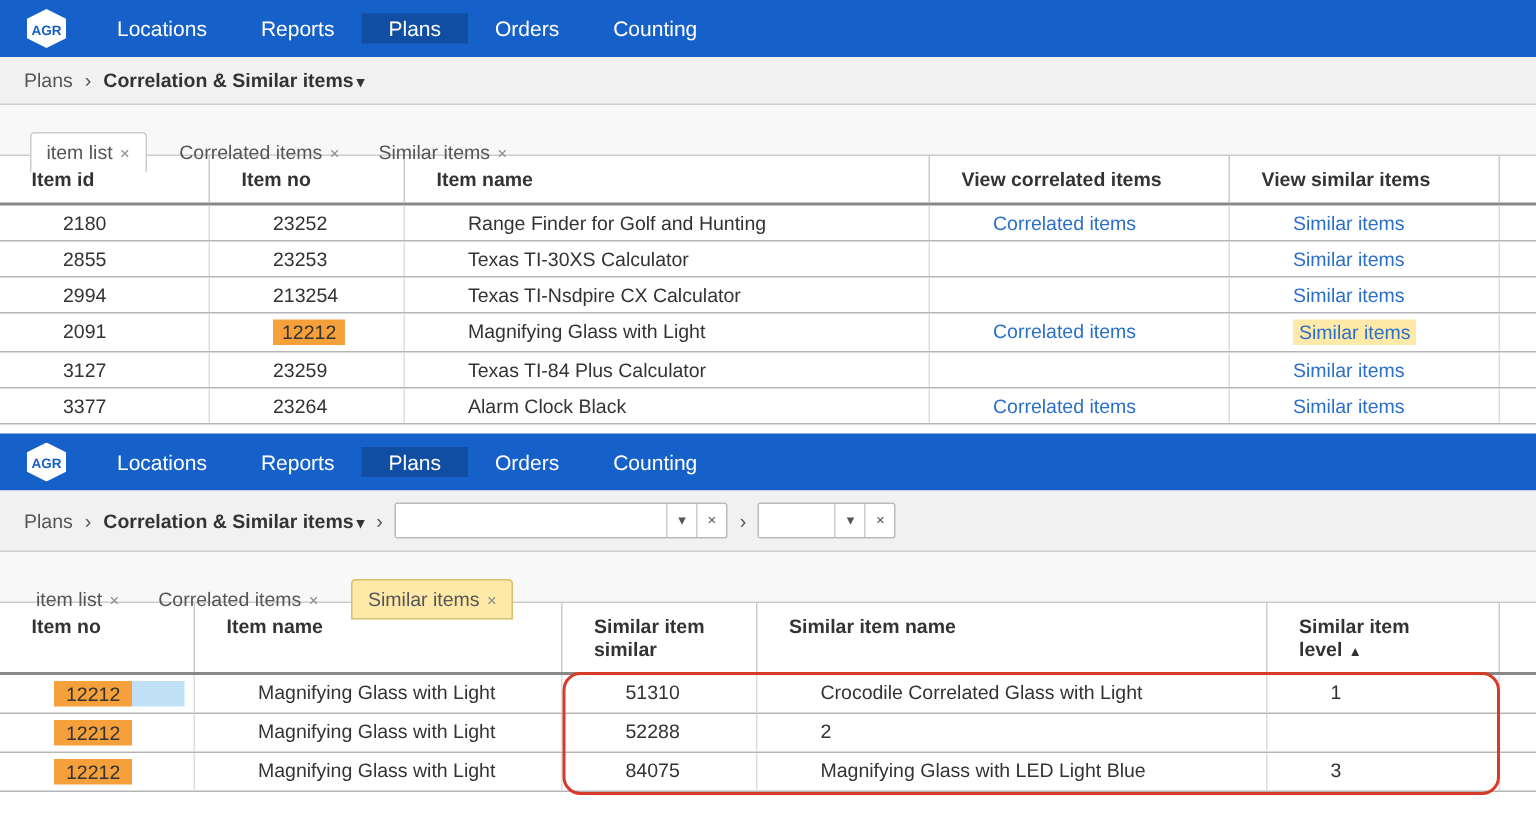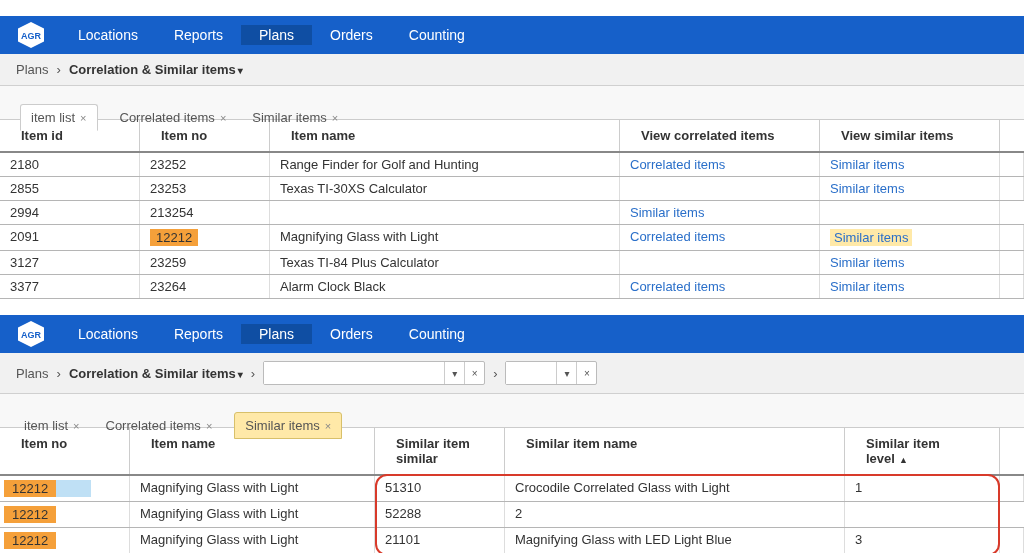--- a/index.html
+++ b/index.html
@@ -1,35 +1,35 @@
 <!DOCTYPE html>
 <html><head>
 <meta charset="utf-8">
 <style>
 * { box-sizing: border-box; margin: 0; padding: 0; }
 body { font-family: 'Segoe UI', Arial, sans-serif; font-size: 13px; color: #333; background: #fff; width: 1024px; }
-.topbar { background: #1660c9; display: flex; align-items: center; height: 38px; margin-top: 16px; }
+.topbar { background: #1660c9; display: flex; align-items: center; height: 38px; }
 .logo { width: 34px; height: 28px; margin: 0 12px 0 14px; display:flex; align-items:center; justify-content:center; }
 .nav-item { color: #fff; padding: 0 18px; height: 20px; display: flex; align-items: center; font-size: 14px; cursor: pointer; }
 .nav-item.active { background: #0f4ea3; }
 .crumbbar { background: #f1f1f1; padding: 8px 16px; display: flex; align-items: center; gap: 8px; color: #555; border-bottom: 1px solid #d0d0d0; }
 .crumbbar b { color: #333; font-weight: 600; }
 .crumb-caret { font-size: 10px; margin-left:2px; }
 .filterbox { display: inline-flex; align-items: center; border: 1px solid #bbb; background: #fff; height: 24px; border-radius: 2px; }
 .filterbox .inp { width: 90px; border:none; outline:none; padding: 0 6px; height: 22px; }
 .filterbox .btn { width: 20px; height: 22px; display:flex; align-items:center; justify-content:center; border-left:1px solid #ccc; cursor:pointer; font-size:10px; color:#555; }
 .tabs { background: #f8f8f8; display: flex; gap: 18px; padding: 6px 20px 0 20px; border-bottom: 1px solid #ccc; }
 .tab { padding: 6px 4px; color: #555; cursor: pointer; position: relative; top: 12px; }
 .tab.active { background: #fff; border: 1px solid #ccc; border-bottom: 1px solid #fff; border-radius: 3px 3px 0 0; padding: 5px 10px; }
 .tab.active.sim { background: #ffe9a8; border-color: #d8c06a; }
 .tab .close { margin-left: 5px; color: #888; font-size: 11px; cursor:pointer; }
 .thead { display: grid; border-bottom: 2px solid #888; }
 .thead .th { font-weight: 600; padding: 8px 21px; border-right: 1px solid #ccc; }
 .row { display: grid; border-bottom: 1px solid #b5b5b5; }
-.row .td { padding: 4px 10px; border-right: 1px solid #ddd; white-space: nowrap; overflow: hidden; }
+.row .td { padding: 4px 10px; border-right: 1px solid #ddd; white-space: nowrap; overflow: hidden; margin-left: 32px; }
 .grid1 { grid-template-columns: 140px 130px 350px 200px 180px 24px; }
 .grid2 { grid-template-columns: 130px 245px 130px 340px 155px 24px; }
 .link { color: #2a6fc9; cursor: pointer; }
 .hl-orange { background: #f5a03a; display: inline-block; padding: 1px 6px; }
 .hl-yellow { background: #ffe9a8; display: inline-block; padding: 1px 4px; }
 .chip-orange { background: #f5a03a; display: inline-block; padding: 1px 8px; }
 .chip-blue { background: #bfe0f5; display: inline-block; padding: 1px 10px; }
 .redbox { border: 2px solid #d83a2a; border-radius: 12px; position: absolute; pointer-events:none; }
 .panel { position: relative; margin-bottom: 6px; }
 .sort-icon { font-size: 9px; margin-left: 4px; }
@@ -86,20 +86,21 @@
         <div class="td">2855</div>
         <div class="td">23253</div>
         <div class="td">Texas TI-30XS Calculator</div>
         <div class="td"></div>
         <div class="td"><span class="link">Similar items</span></div>
         <div class="td"></div>
       </div>
       <div class="row grid1">
         <div class="td">2994</div>
         <div class="td">213254</div>
+        <div class="td">Texas TI-Nsdpire CX Calculator</div>
         <div class="td"></div>
         <div class="td"><span class="link">Similar items</span></div>
         <div class="td"></div>
       </div>
       <div class="row grid1">
         <div class="td">2091</div>
         <div class="td"><span class="hl-orange">12212</span></div>
         <div class="td">Magnifying Glass with Light</div>
         <div class="td"><span class="link">Correlated items</span></div>
         <div class="td"><span class="link hl-yellow">Similar items</span></div>
@@ -184,21 +185,21 @@
       <div class="row grid2">
         <div class="td" style="padding-left:4px"><span class="chip-orange">12212</span></div>
         <div class="td">Magnifying Glass with Light</div>
         <div class="td">52288</div>
         <div class="td">2</div>
         <div class="td"></div>
       </div>
       <div class="row grid2">
         <div class="td" style="padding-left:4px"><span class="chip-orange">12212</span></div>
         <div class="td">Magnifying Glass with Light</div>
-        <div class="td">21101</div>
+        <div class="td">84075</div>
         <div class="td">Magnifying Glass with LED Light Blue</div>
         <div class="td">3</div>
         <div class="td"></div>
       </div>
     </div>
 
   <div class="redbox" id="redbox" style="top: 159px; height: 82px; left: 375px; width: 625px;"></div>
 </div>
 
 </body></html>

